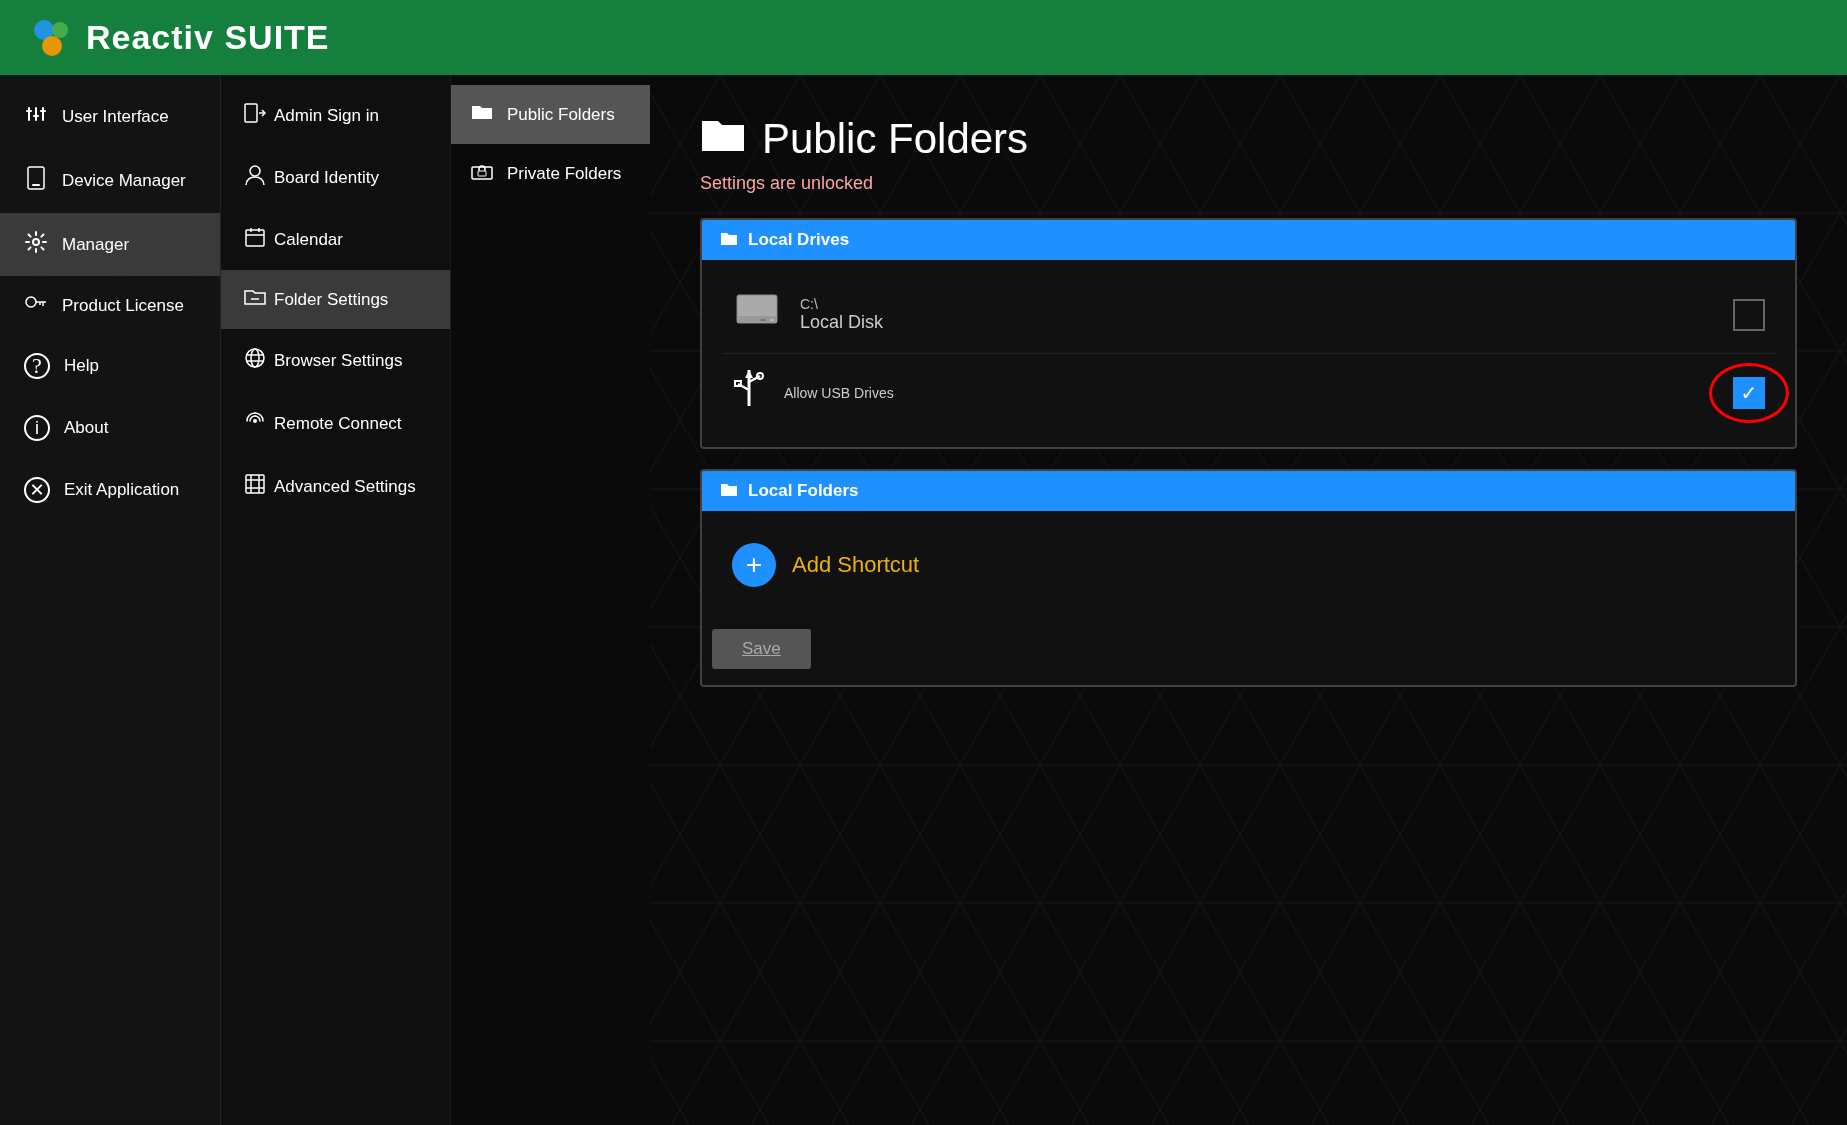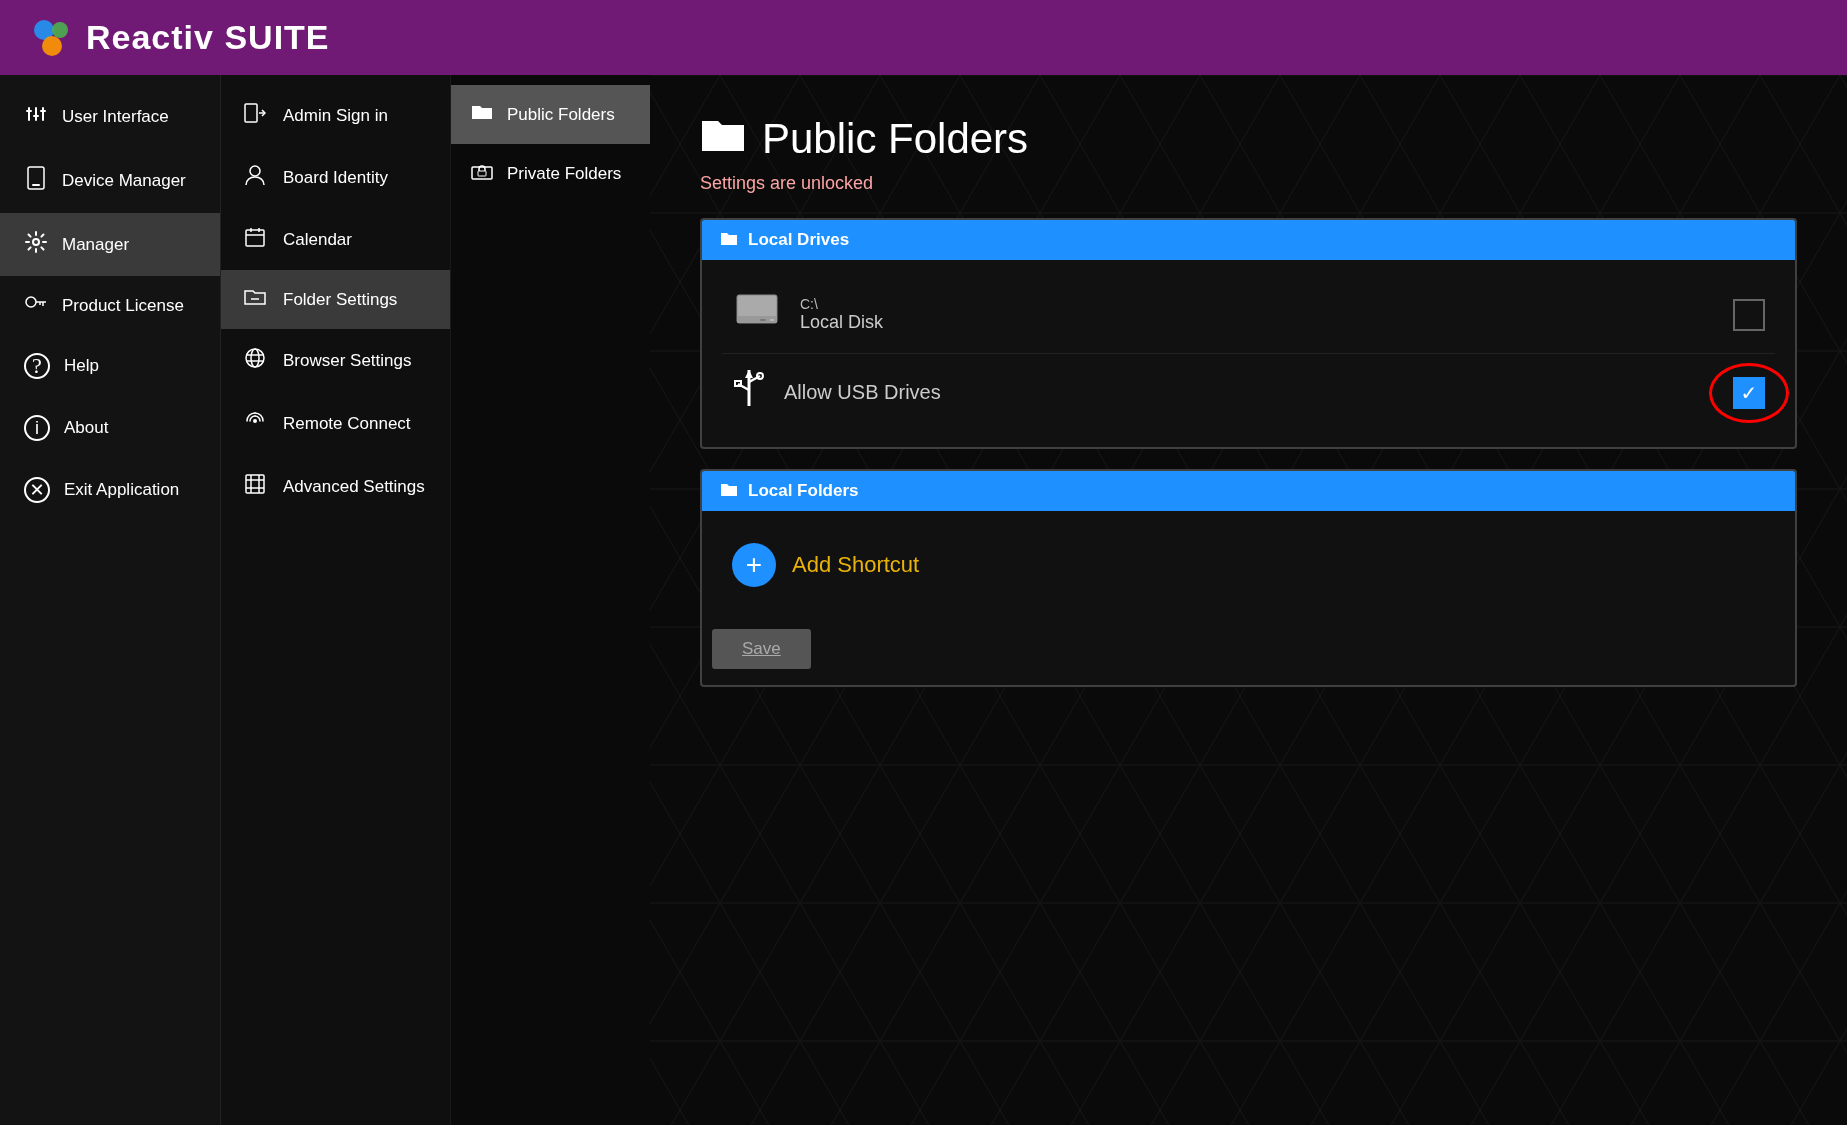--- a/index.html
+++ b/index.html
@@ -13,21 +13,21 @@
       position: relative;
     }
 
     
     .header {
       position: relative;
       z-index: 10;
       display: flex;
       align-items: center;
       padding: 18px 30px;
-      background: #701a75;
+      background: #15803d;
       height: 75px;
     }
     .logo-icon {
       width: 44px;
       height: 44px;
       margin-right: 12px;
       position: relative;
     }
     .logo-text {
       font-size: 34px;
@@ -82,21 +82,21 @@
       padding-top: 10px;
       flex-shrink: 0;
       border-left: 1px solid #222;
     }
     .second-menu-item {
       display: flex;
       align-items: center;
       padding: 18px 22px;
       cursor: pointer;
       font-size: 17px;
-      gap: 16px;
+      gap: 7px;
       transition: background 0.15s;
       text-align: right;
     }
     .second-menu-item.active {
       background: #3a3a3a;
     }
     .second-menu-icon {
       font-size: 20px;
       width: 24px;
       text-align: center;
@@ -223,21 +223,21 @@
       padding: 14px 10px;
       position: relative;
     }
     .usb-icon {
       font-size: 36px;
       margin-right: 18px;
       color: #fff;
     }
     .usb-label {
       flex: 1;
-      font-size: 20px;
+      font-size: 14px;
       color: #ccc;
     }
     .usb-checkbox-wrapper {
       position: relative;
     }
     .usb-checkbox {
       width: 32px;
       height: 32px;
       background: #1e90ff;
       border: 2px solid #1e90ff;

